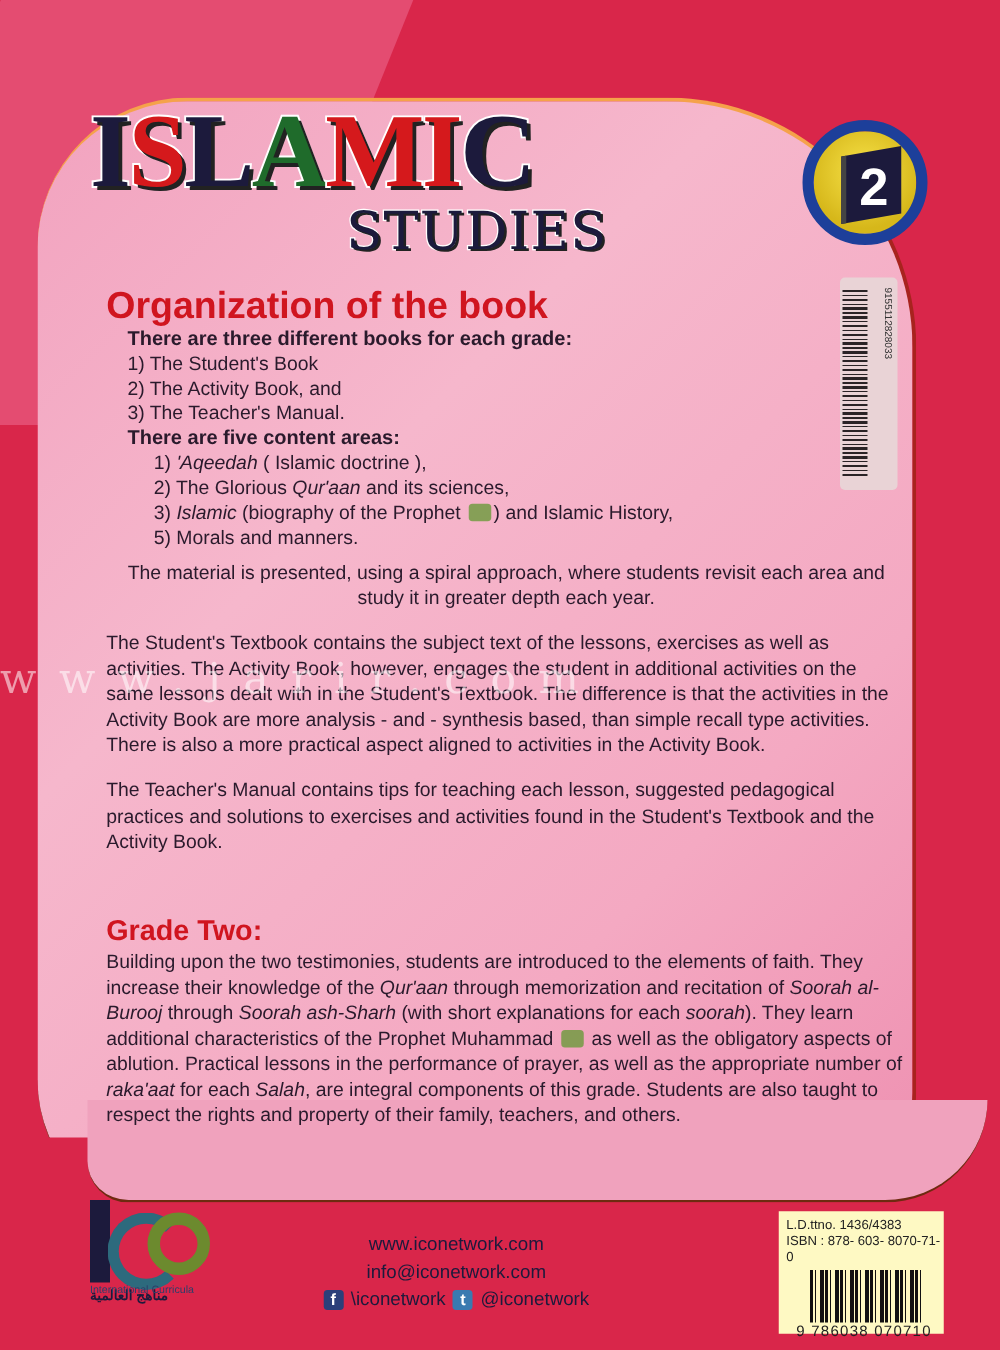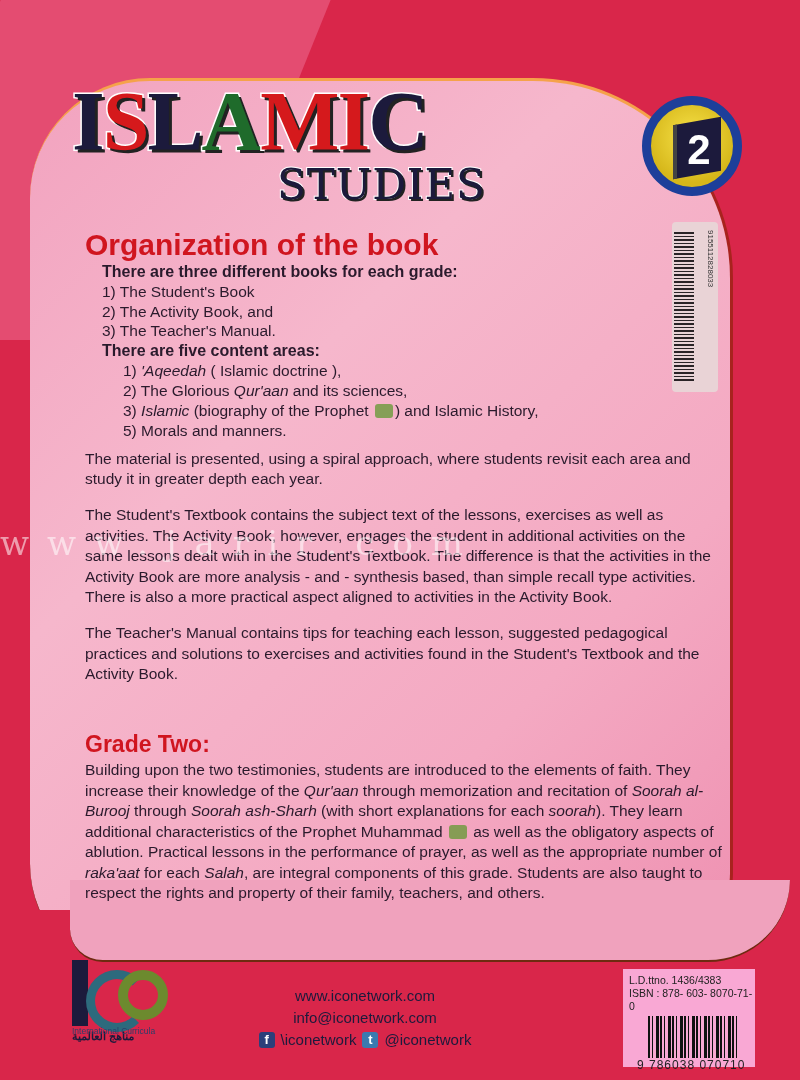--- a/index.html
+++ b/index.html
@@ -31,37 +31,37 @@
   .sticker-bars{position:absolute;left:2px;top:10px;width:20px;height:150px;
     background:repeating-linear-gradient(180deg,#2a2326 0 2px,transparent 2px 4px,#2a2326 4px 5px,transparent 5px 7px);}
   .sticker-code{position:absolute;left:34px;top:8px;font-size:8px;color:#333;writing-mode:vertical-rl;}
   .content{position:absolute;left:85px;top:228px;width:640px;color:#2a1a2c;}
   h1{margin:0;color:#d0151f;font-size:30px;font-weight:bold;line-height:34px;}
   h2{margin:0;color:#d0151f;font-size:23px;font-weight:bold;line-height:28px;}
   .sub{font-weight:bold;font-size:16px;line-height:20px;margin-left:17px;}
   .li1{font-size:15.5px;line-height:19.5px;margin-left:17px;}
   .li2{font-size:15.5px;line-height:20px;margin-left:38px;}
   .para{font-size:15.5px;line-height:20.5px;margin-top:10px;}
-  .para.first{margin-top:8px;}
+  .para.first{margin-top:8px;text-align:center;}
   .pbuh{display:inline-block;width:18px;height:14px;background:#6a9a3a;border-radius:3px;opacity:.8;vertical-align:-2px;margin:0 2px;}
   .watermark{position:absolute;left:0;top:523px;width:800px;font-family:"DejaVu Serif",serif;font-size:34px;
     color:rgba(255,255,255,.55);letter-spacing:18px;white-space:nowrap;}
   .grade{position:absolute;left:85px;top:730px;width:640px;color:#2a1a2c;}
   .grade .para{margin-top:2px;}
   .ico-logo{position:absolute;left:72px;top:960px;width:96px;height:90px;}
   .ico-i{position:absolute;left:0;top:0;width:16px;height:66px;background:#1c1a3c;}
   .ico-c{position:absolute;left:14px;top:10px;width:44px;height:44px;border:9px solid #2d6a7d;border-right-color:transparent;border-radius:50%;}
   .ico-o{position:absolute;left:46px;top:10px;width:30px;height:30px;border:10px solid #6c8a2e;border-radius:50%;}
   .ico-ar{position:absolute;left:0;top:70px;font-size:11px;color:#1c1a3c;font-weight:bold;}
   .ico-en{position:absolute;left:0;top:66px;font-size:8.5px;color:#2d3e6a;white-space:nowrap;text-align:right;}
   .contact{position:absolute;left:250px;top:985px;width:230px;text-align:center;color:#1c1a3c;font-size:15px;line-height:22px;}
   .social{display:flex;justify-content:center;align-items:center;gap:6px;}
   .fb,.tw{display:inline-block;width:16px;height:16px;border-radius:3px;color:#fff;font-size:13px;font-weight:bold;line-height:16px;text-align:center;}
   .fb{background:#2b3f7a;} .tw{background:#3a7ab0;}
-  .isbn-box{position:absolute;left:623px;top:969px;width:132px;height:98px;background:#f9a8d4;}
+  .isbn-box{position:absolute;left:623px;top:969px;width:132px;height:98px;background:#fef9c3;}
   .isbn-l1,.isbn-l2{font-size:10.5px;color:#222;margin-left:6px;line-height:13px;}
   .isbn-l1{margin-top:5px;}
   .isbn-bars{margin:3px 0 0 25px;width:90px;height:42px;
     background:repeating-linear-gradient(90deg,#111 0 2px,transparent 2px 4px,#111 4px 5px,transparent 5px 8px,#111 8px 11px,transparent 11px 12px);}
   .isbn-num{font-size:12px;color:#222;margin-left:14px;letter-spacing:1px;}
 </style>
 </head>
 <body>
 
 <div class="bg-left"></div>

